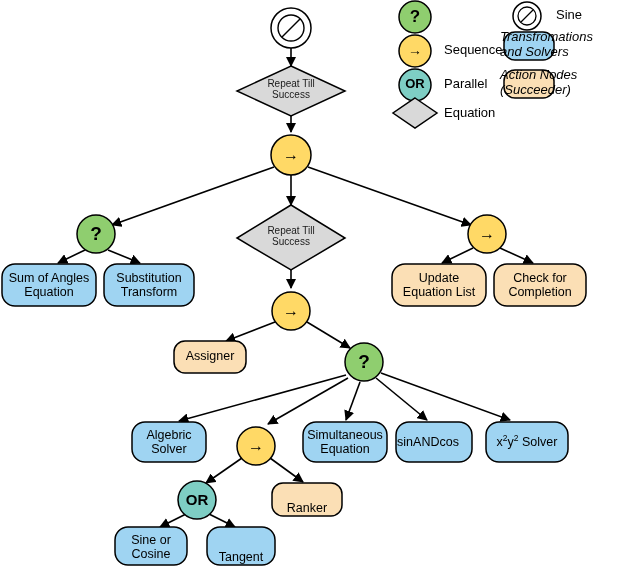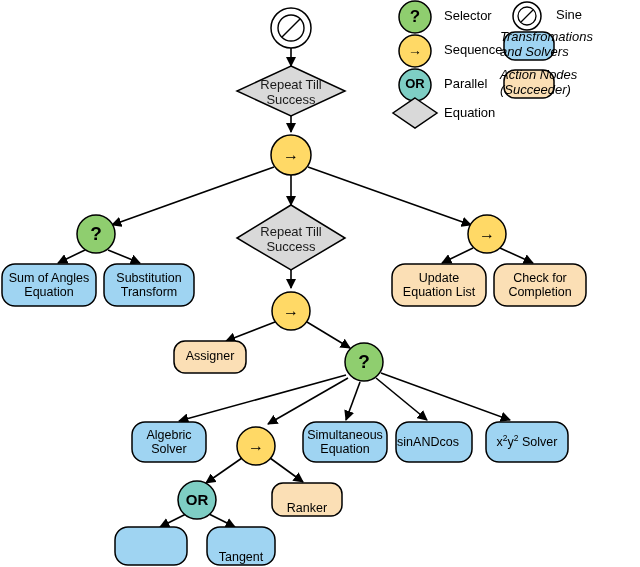--- a/index.html
+++ b/index.html
@@ -13,21 +13,21 @@
   .edge{stroke:#000000;stroke-width:1.6px;fill:none;}
   .nshape{stroke:#000000;stroke-width:1.5px;}
   .lbl{
     position:absolute;text-align:center;line-height:1.12;
     pointer-events:none;white-space:pre-line;
   }
   .box-lbl{font-size:12.5px;}
   .leg-lbl{font-size:13px;text-align:left;line-height:1.15;}
   .leg-lbl.right{text-align:left;font-style:italic;}
   .circ-lbl{font-weight:bold;}
-  .dec-lbl{font-size:13px;color:#1a1a1a;}
+  .dec-lbl{font-size:10px;color:#1a1a1a;}
   sup{font-size:0.68em;vertical-align:super;line-height:0;}
 </style>
 </head>
 <body>
 
 <div id="canvas">
 
   <svg viewBox="0 0 640 567" xmlns="http://www.w3.org/2000/svg">
     <defs>
       <marker id="arw" viewBox="0 0 10 10" refX="9" refY="5" markerWidth="6.5" markerHeight="6.5" orient="auto-start-reverse">
@@ -147,30 +147,31 @@
   <div class="lbl box-lbl" style="left:132px;top:428px;width:74px;">Algebric
 Solver</div>
   <div class="lbl circ-lbl" style="left:236px;top:437px;width:40px;font-size:16px;">→</div>
   <div class="lbl box-lbl" style="left:301px;top:428px;width:88px;">Simultaneous
 Equation</div>
   <div class="lbl box-lbl" style="left:396px;top:435px;width:64px;">sinANDcos</div>
   <div class="lbl box-lbl" style="left:486px;top:435px;width:82px;">x<sup>2</sup>y<sup>2</sup> Solver</div>
 
   <div class="lbl circ-lbl" style="left:177px;top:492px;width:40px;font-size:15px;">OR</div>
   <div class="lbl box-lbl" style="left:272px;top:501px;width:70px;">Ranker</div>
+  <div class="lbl box-lbl" style="left:115px;top:533px;width:72px;">Sine or
+Cosine</div>
   <div class="lbl box-lbl" style="left:207px;top:539px;width:68px;margin-top:11px;">Tangent</div>
 
   <div class="lbl circ-lbl" style="left:467px;top:225px;width:40px;font-size:16px;">→</div>
   <div class="lbl box-lbl" style="left:494px;top:271px;width:92px;">Check for
 Completion</div>
   <div class="lbl box-lbl" style="left:392px;top:271px;width:94px;">Update
 Equation List</div>
 
   <div class="lbl circ-lbl" style="left:395px;top:7px;width:40px;font-size:17px;">?</div>
-  <div class="lbl leg-lbl" style="left:444px;top:9px;width:100px;">Selector</div>
 
   <div class="lbl circ-lbl" style="left:395px;top:43px;width:40px;font-size:14px;">→</div>
   <div class="lbl leg-lbl" style="left:444px;top:43px;width:100px;">Sequence</div>
 
   <div class="lbl circ-lbl" style="left:395px;top:77px;width:40px;font-size:13px;">OR</div>
   <div class="lbl leg-lbl" style="left:444px;top:77px;width:100px;">Parallel</div>
 
   <div class="lbl leg-lbl" style="left:444px;top:106px;width:110px;">Equation</div>
 
   <div class="lbl leg-lbl" style="left:556px;top:8px;width:70px;">Sine</div>

